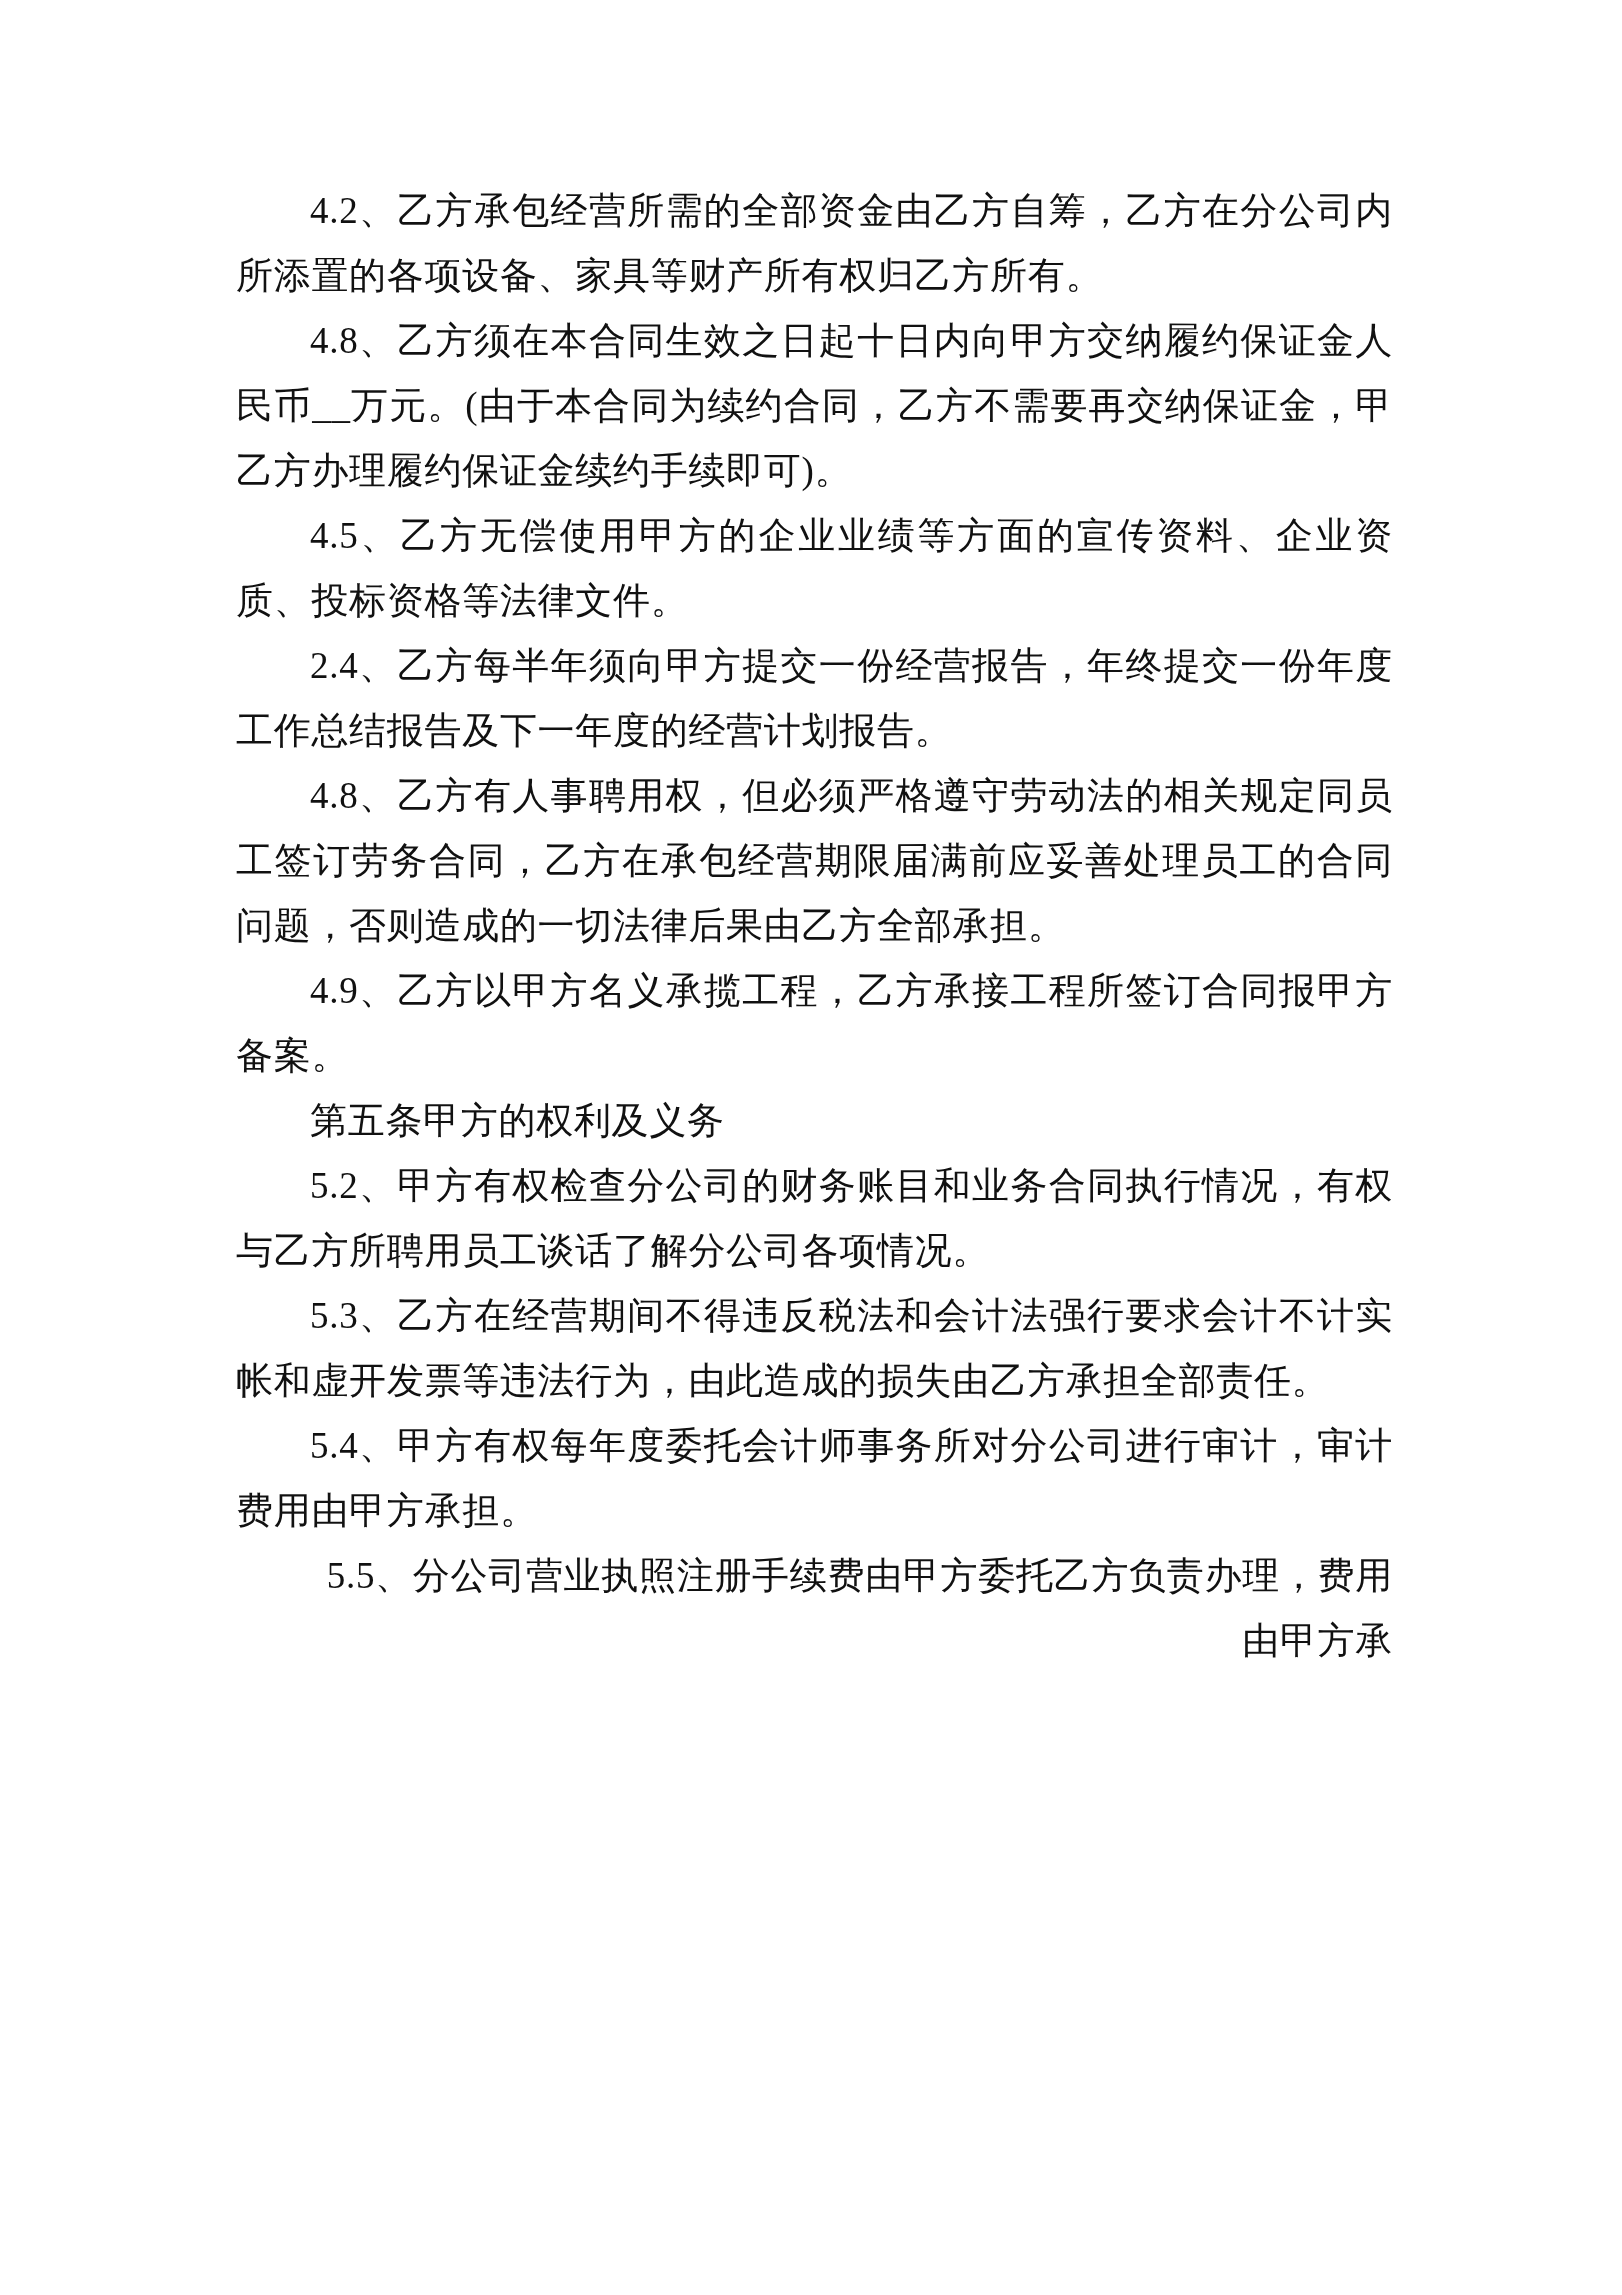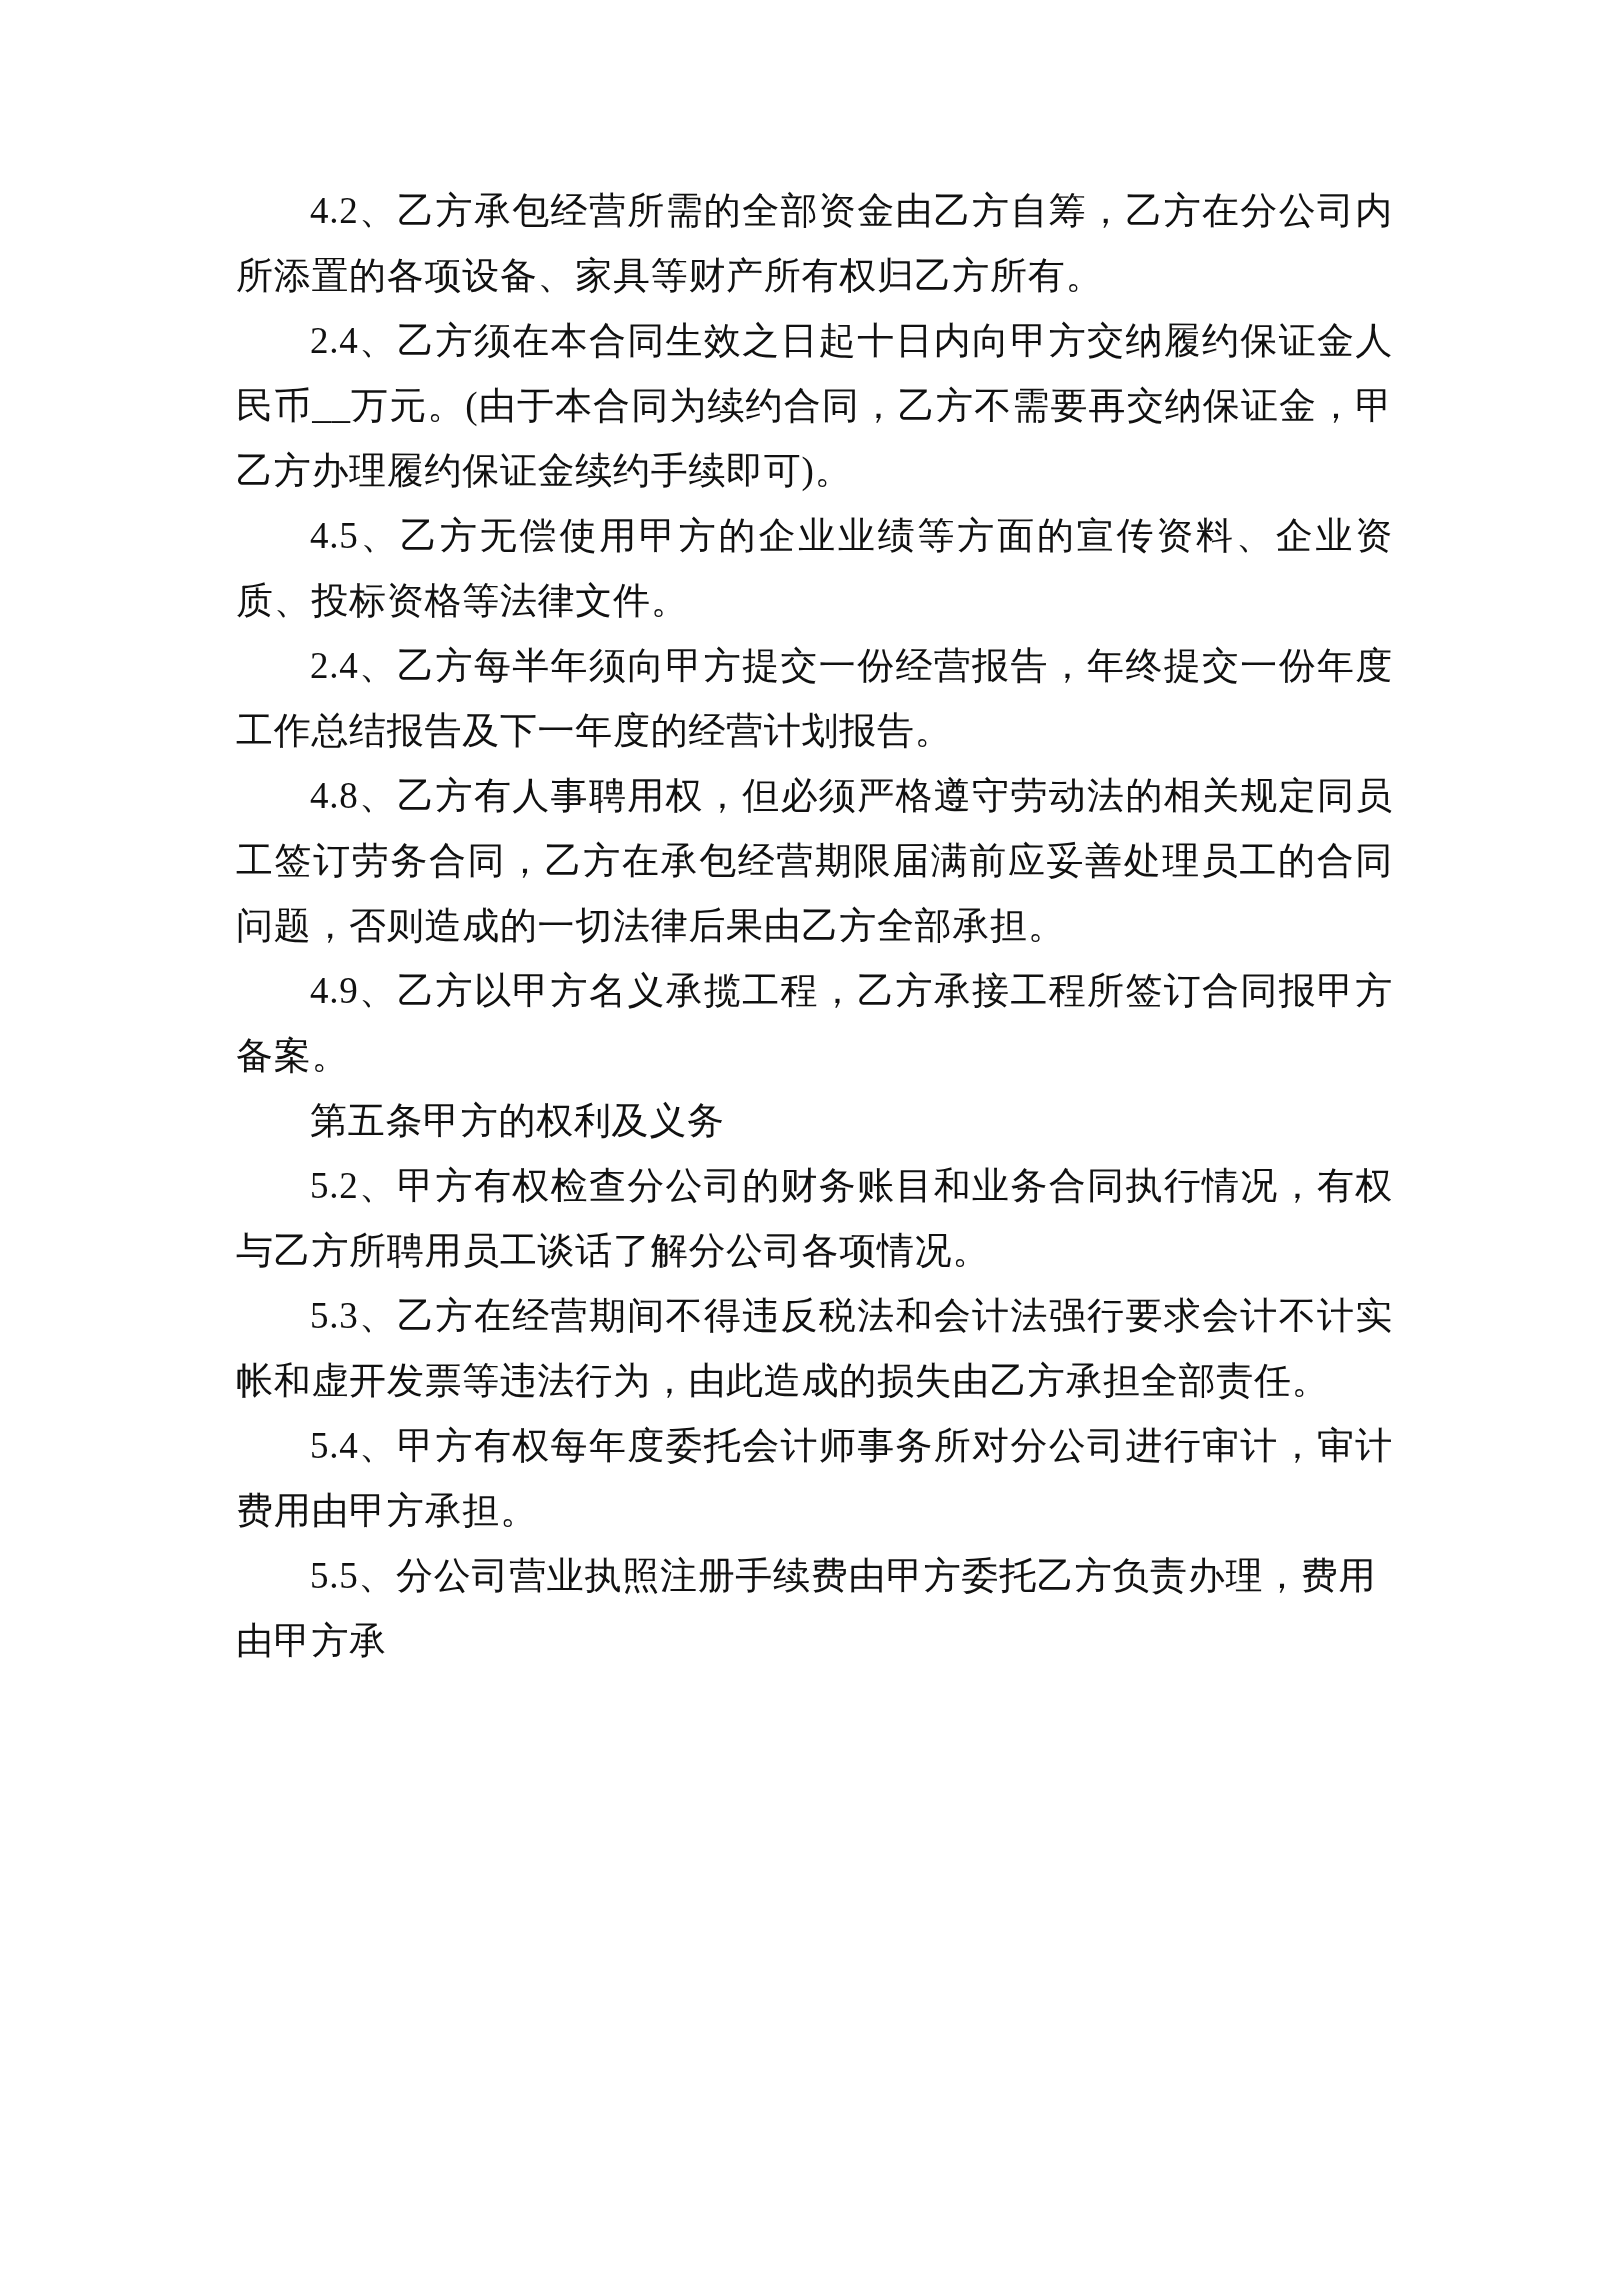--- a/index.html
+++ b/index.html
@@ -32,30 +32,30 @@
     margin: 0;
     font-size: 37px;
     line-height: 65px;
     text-align: justify;
     text-justify: inter-ideograph;
     text-indent: 2em;
     letter-spacing: 0.7px;
     word-break: break-all;
   }
   .para:last-child {
-    text-align: left;
+    text-align: right;
   }
 </style>
 </head>
 <body>
 
 <div class="page">
   <div class="doc-body">
       <p class="para">4.2、乙方承包经营所需的全部资金由乙方自筹，乙方在分公司内所添置的各项设备、家具等财产所有权归乙方所有。</p>
-      <p class="para">2.4、乙方须在本合同生效之日起十日内向甲方交纳履约保证金人民币__万元。(由于本合同为续约合同，乙方不需要再交纳保证金，甲乙方办理履约保证金续约手续即可)。</p>
+      <p class="para">4.8、乙方须在本合同生效之日起十日内向甲方交纳履约保证金人民币__万元。(由于本合同为续约合同，乙方不需要再交纳保证金，甲乙方办理履约保证金续约手续即可)。</p>
       <p class="para">4.5、乙方无偿使用甲方的企业业绩等方面的宣传资料、企业资质、投标资格等法律文件。</p>
       <p class="para">2.4、乙方每半年须向甲方提交一份经营报告，年终提交一份年度工作总结报告及下一年度的经营计划报告。</p>
       <p class="para">4.8、乙方有人事聘用权，但必须严格遵守劳动法的相关规定同员工签订劳务合同，乙方在承包经营期限届满前应妥善处理员工的合同问题，否则造成的一切法律后果由乙方全部承担。</p>
       <p class="para">4.9、乙方以甲方名义承揽工程，乙方承接工程所签订合同报甲方备案。</p>
       <p class="para">第五条甲方的权利及义务</p>
       <p class="para">5.2、甲方有权检查分公司的财务账目和业务合同执行情况，有权与乙方所聘用员工谈话了解分公司各项情况。</p>
       <p class="para">5.3、乙方在经营期间不得违反税法和会计法强行要求会计不计实帐和虚开发票等违法行为，由此造成的损失由乙方承担全部责任。</p>
       <p class="para">5.4、甲方有权每年度委托会计师事务所对分公司进行审计，审计费用由甲方承担。</p>
       <p class="para">5.5、分公司营业执照注册手续费由甲方委托乙方负责办理，费用由甲方承</p>
     </div>

